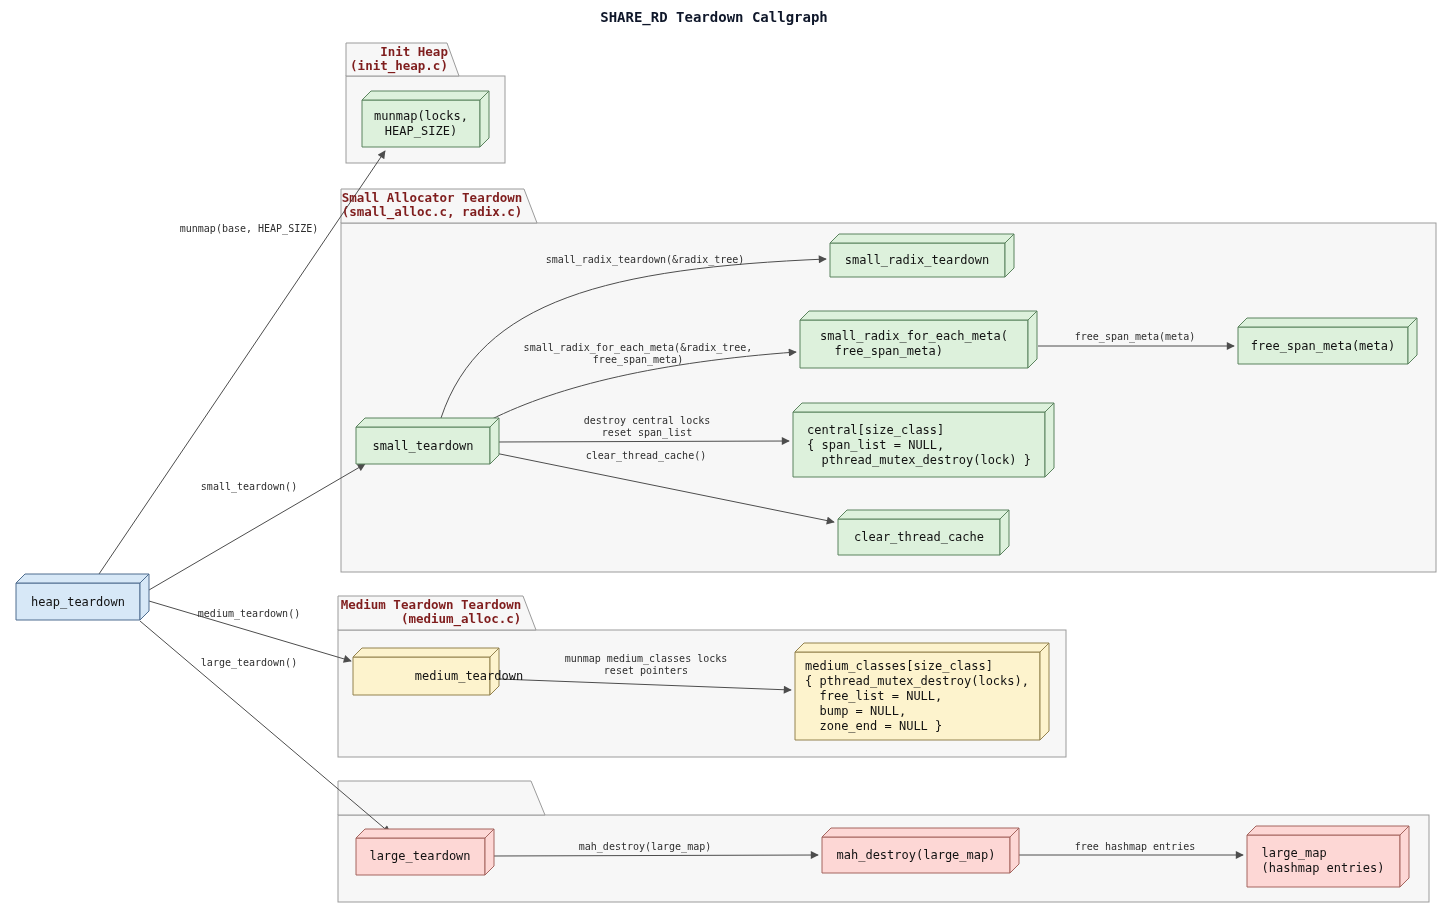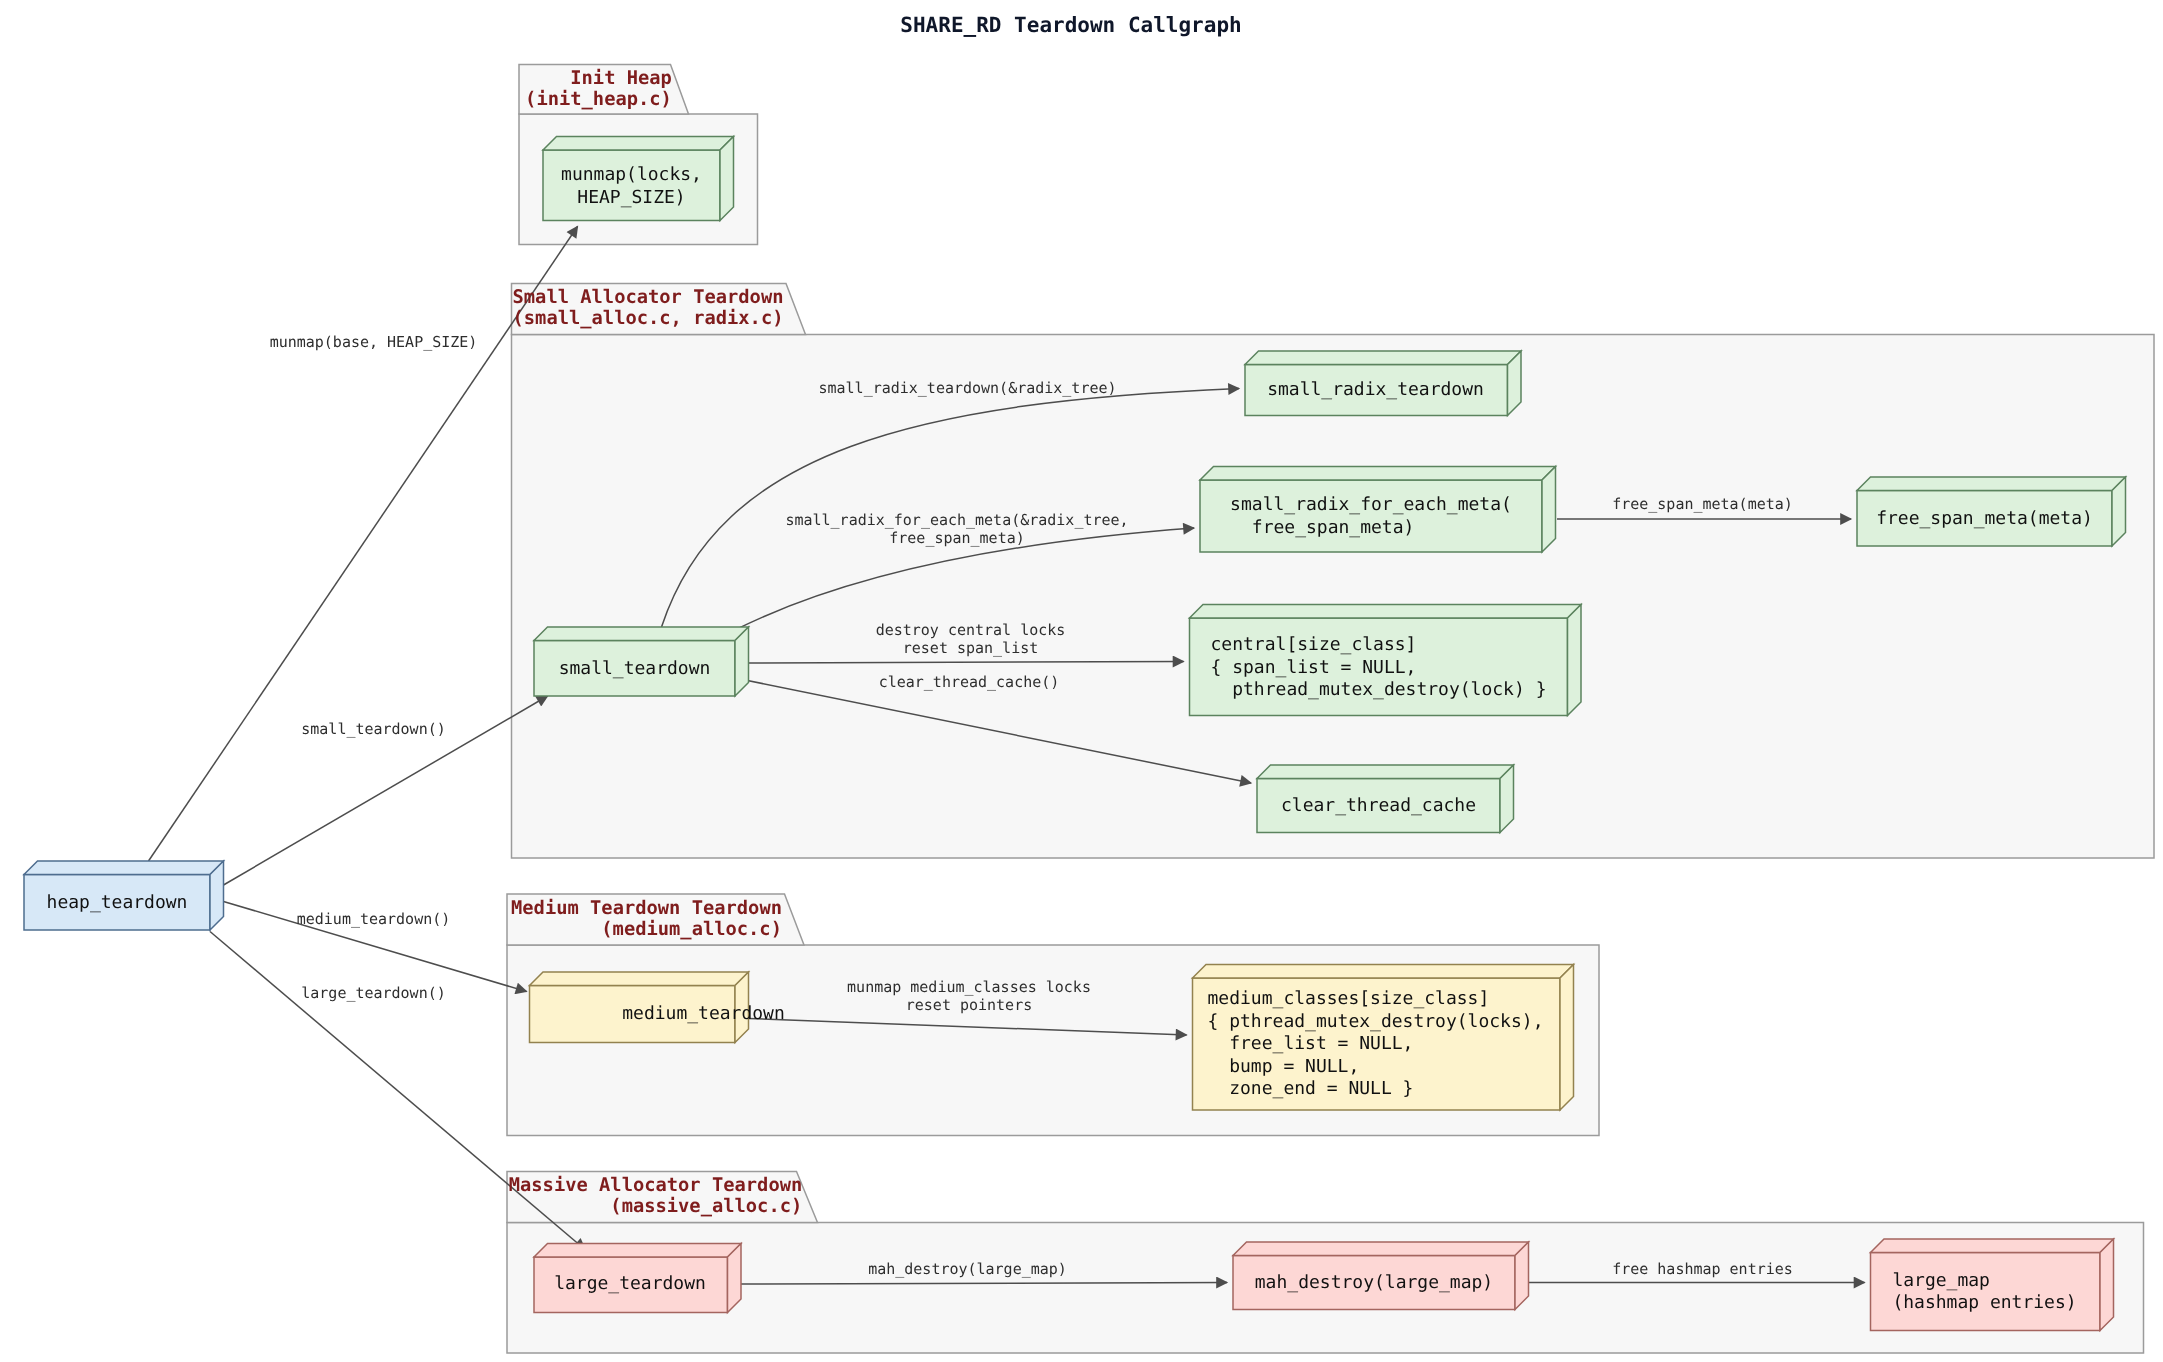--- a/index.html
+++ b/index.html
@@ -140,22 +140,20 @@
   </svg>
 
   <div class="title" style="left:714px;top:17px;">SHARE_RD Teardown Callgraph</div>
 
   <div class="plabel" style="left:399px;top:59px;">Init Heap
 (init_heap.c)</div>
   <div class="plabel" style="left:432px;top:205px;">Small Allocator Teardown
 (small_alloc.c, radix.c)</div>
   <div class="plabel" style="left:431px;top:612px;">Medium Teardown Teardown
 (medium_alloc.c)</div>
-  <div class="plabel" style="left:437px;top:797px;">Massive Allocator Teardown
-(massive_alloc.c)</div>
 
   <div class="nlabel" style="left:78px;top:602px;">heap_teardown</div>
   <div class="nlabel" style="left:421px;top:124px;">munmap(locks,
 HEAP_SIZE)</div>
   <div class="nlabel" style="left:423px;top:446px;">small_teardown</div>
   <div class="nlabel" style="left:917px;top:260px;">small_radix_teardown</div>
   <div class="nlabel left" style="left:914px;top:344px;">small_radix_for_each_meta(
   free_span_meta)</div>
   <div class="nlabel" style="left:1323px;top:346px;">free_span_meta(meta)</div>
   <div class="nlabel left" style="left:919px;top:445px;">central[size_class]

